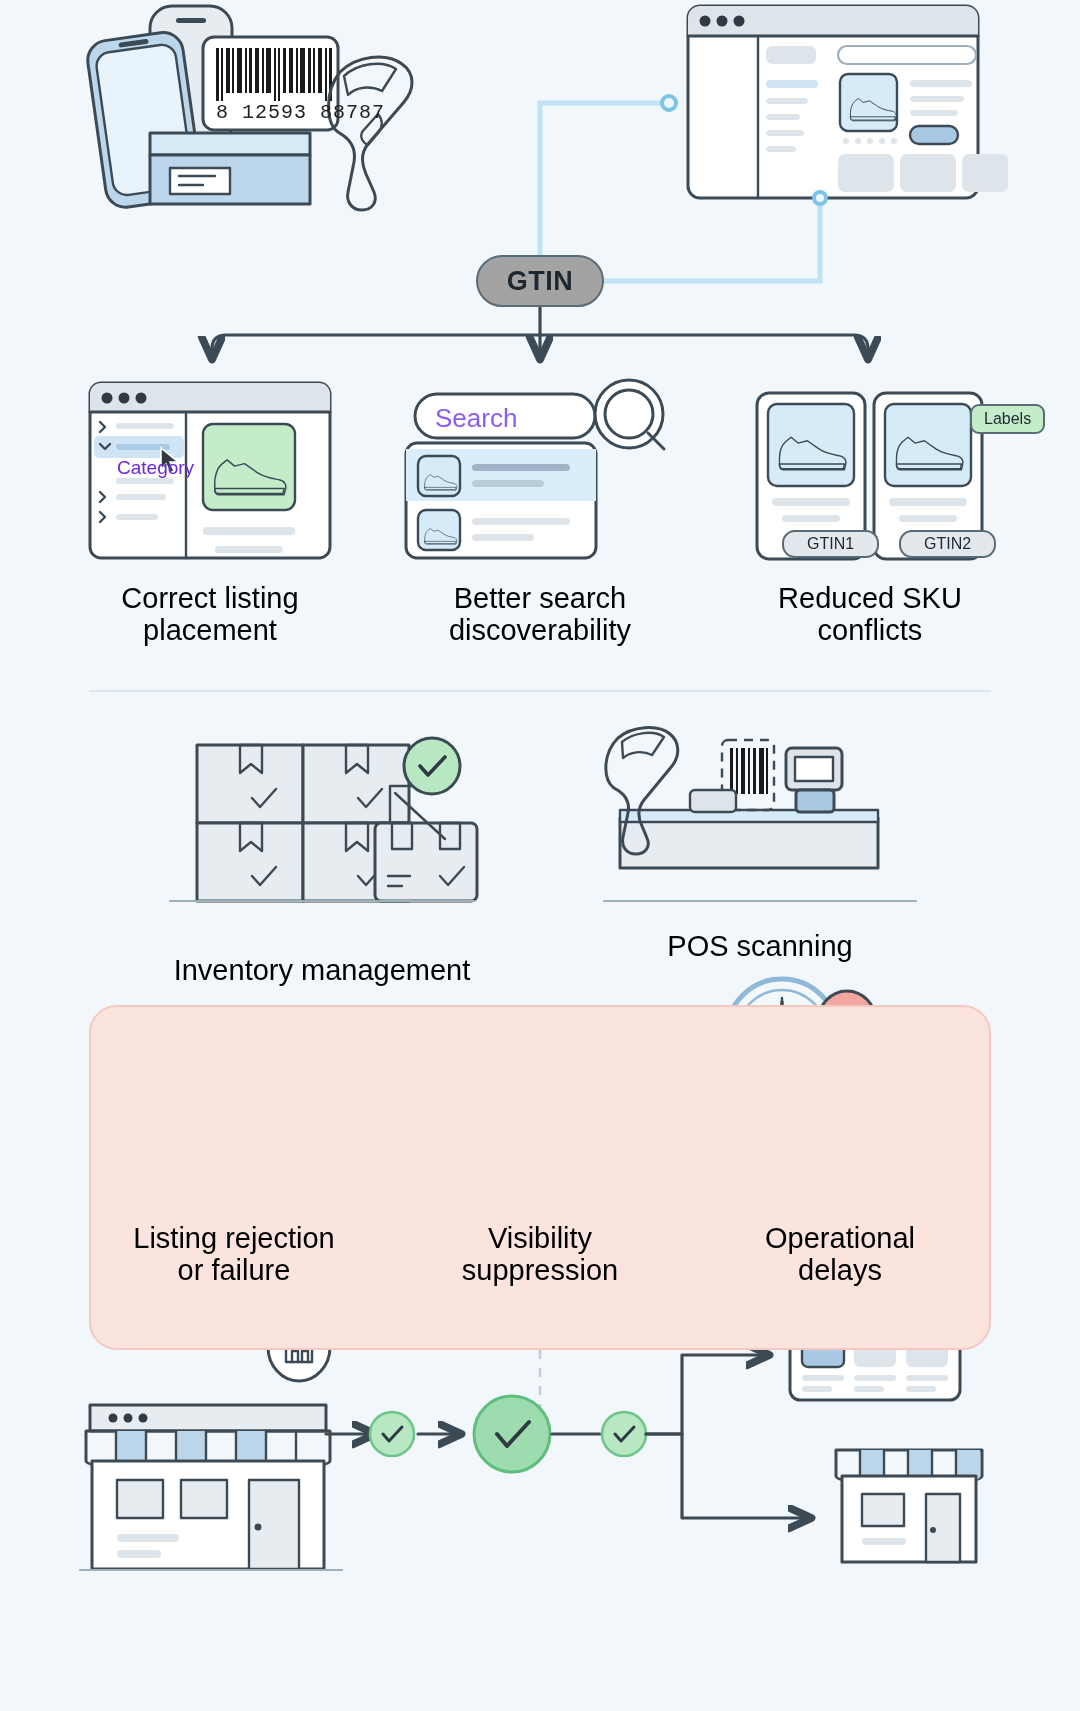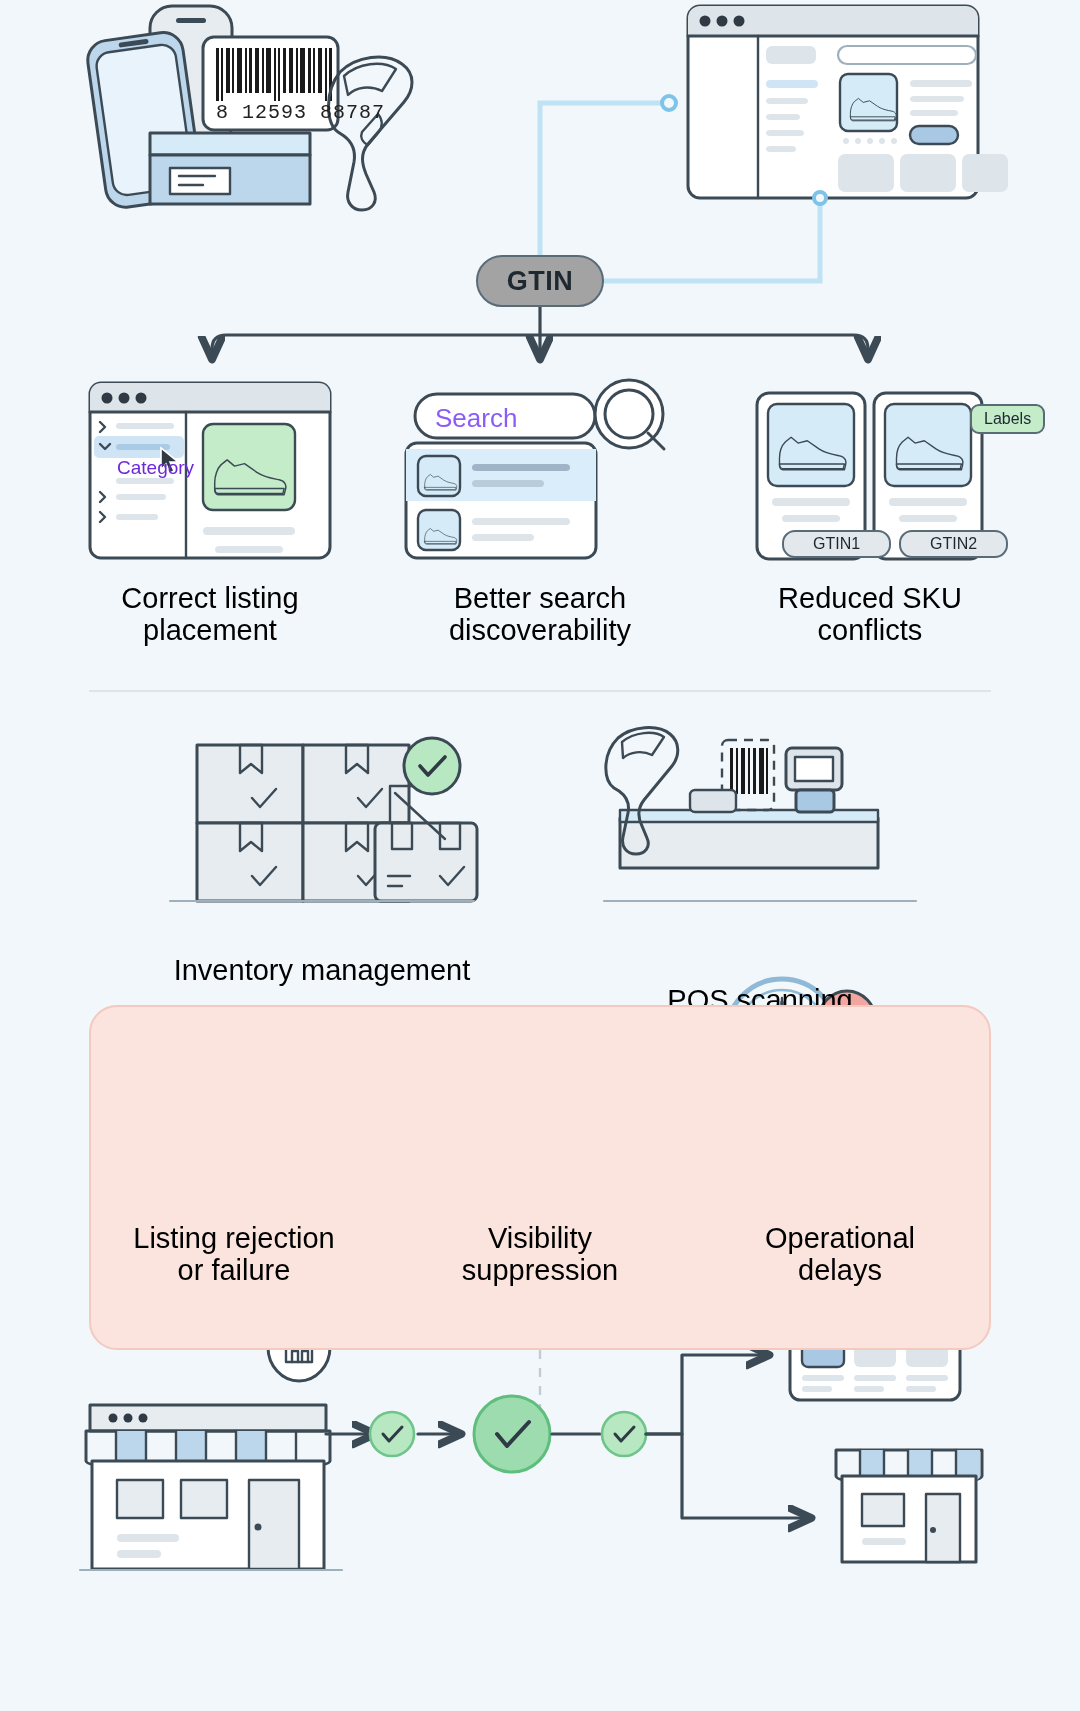--- a/index.html
+++ b/index.html
@@ -57,21 +57,21 @@
     padding: 4px 12px;
     background: #c4ecc9;
     border: 2px solid #5a6b78;
     border-radius: 9px;
     font-size: 16px; color: #1d2830;
     z-index: 4;
     margin-left: 32px;
   }
   .gtin-tag {
     position: absolute;
-    padding: 3px 29px;
+    padding: 3px 23px;
     background: #e3e8ec;
     border: 2px solid #5a6b78;
     border-radius: 13px;
     font-size: 16px; color: #1d2830;
     z-index: 4;
   }
   .txt-category {
     position: absolute; left: 117px; top: 457px;
     font-size: 19px; color: #6d28d9;
   }
@@ -563,21 +563,21 @@
   <div class="caption" style="left:70px; top:582px; width:280px;">Correct listing
 placement</div>
   <div class="caption" style="left:400px; top:582px; width:280px;">Better search
 discoverability</div>
   <div class="caption" style="left:730px; top:582px; width:280px;">Reduced SKU
 conflicts</div>
 
   <div class="divider"></div>
 
   <div class="caption" style="left:170px; top:930px; width:304px;margin-top:24px;">Inventory management</div>
-  <div class="caption" style="left:608px; top:984px; width:304px;">POS scanning</div>
+  <div class="caption" style="left:608px; top:930px; width:304px;">POS scanning</div>
 
   <div class="danger-band"></div>
 
   <div class="caption" style="left:100px; top:1222px; width:268px; z-index:3;">Listing rejection
 or failure</div>
   <div class="caption" style="left:706px; top:1222px; width:268px; z-index:3;">Operational
 delays</div>
   <div class="caption" style="left:406px; top:1222px; width:268px; z-index:3;">Visibility
 suppression</div>
 

